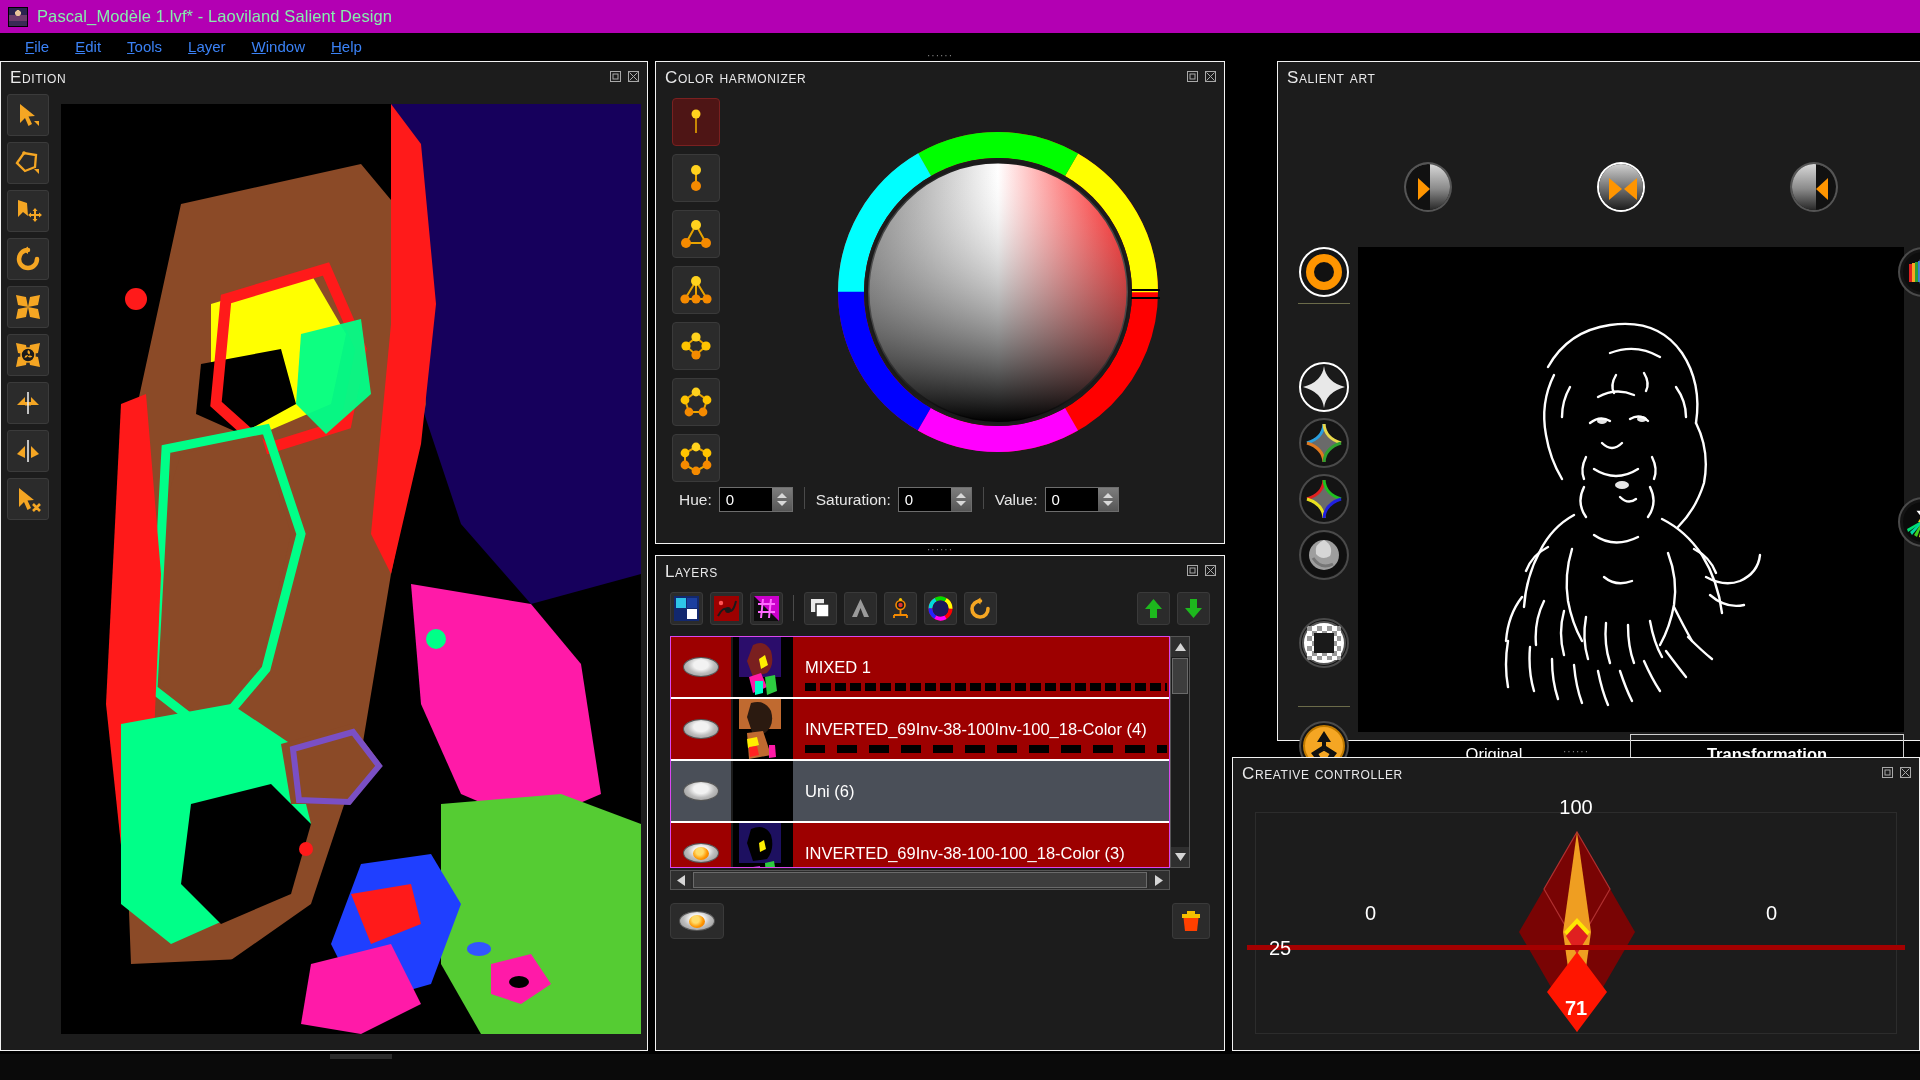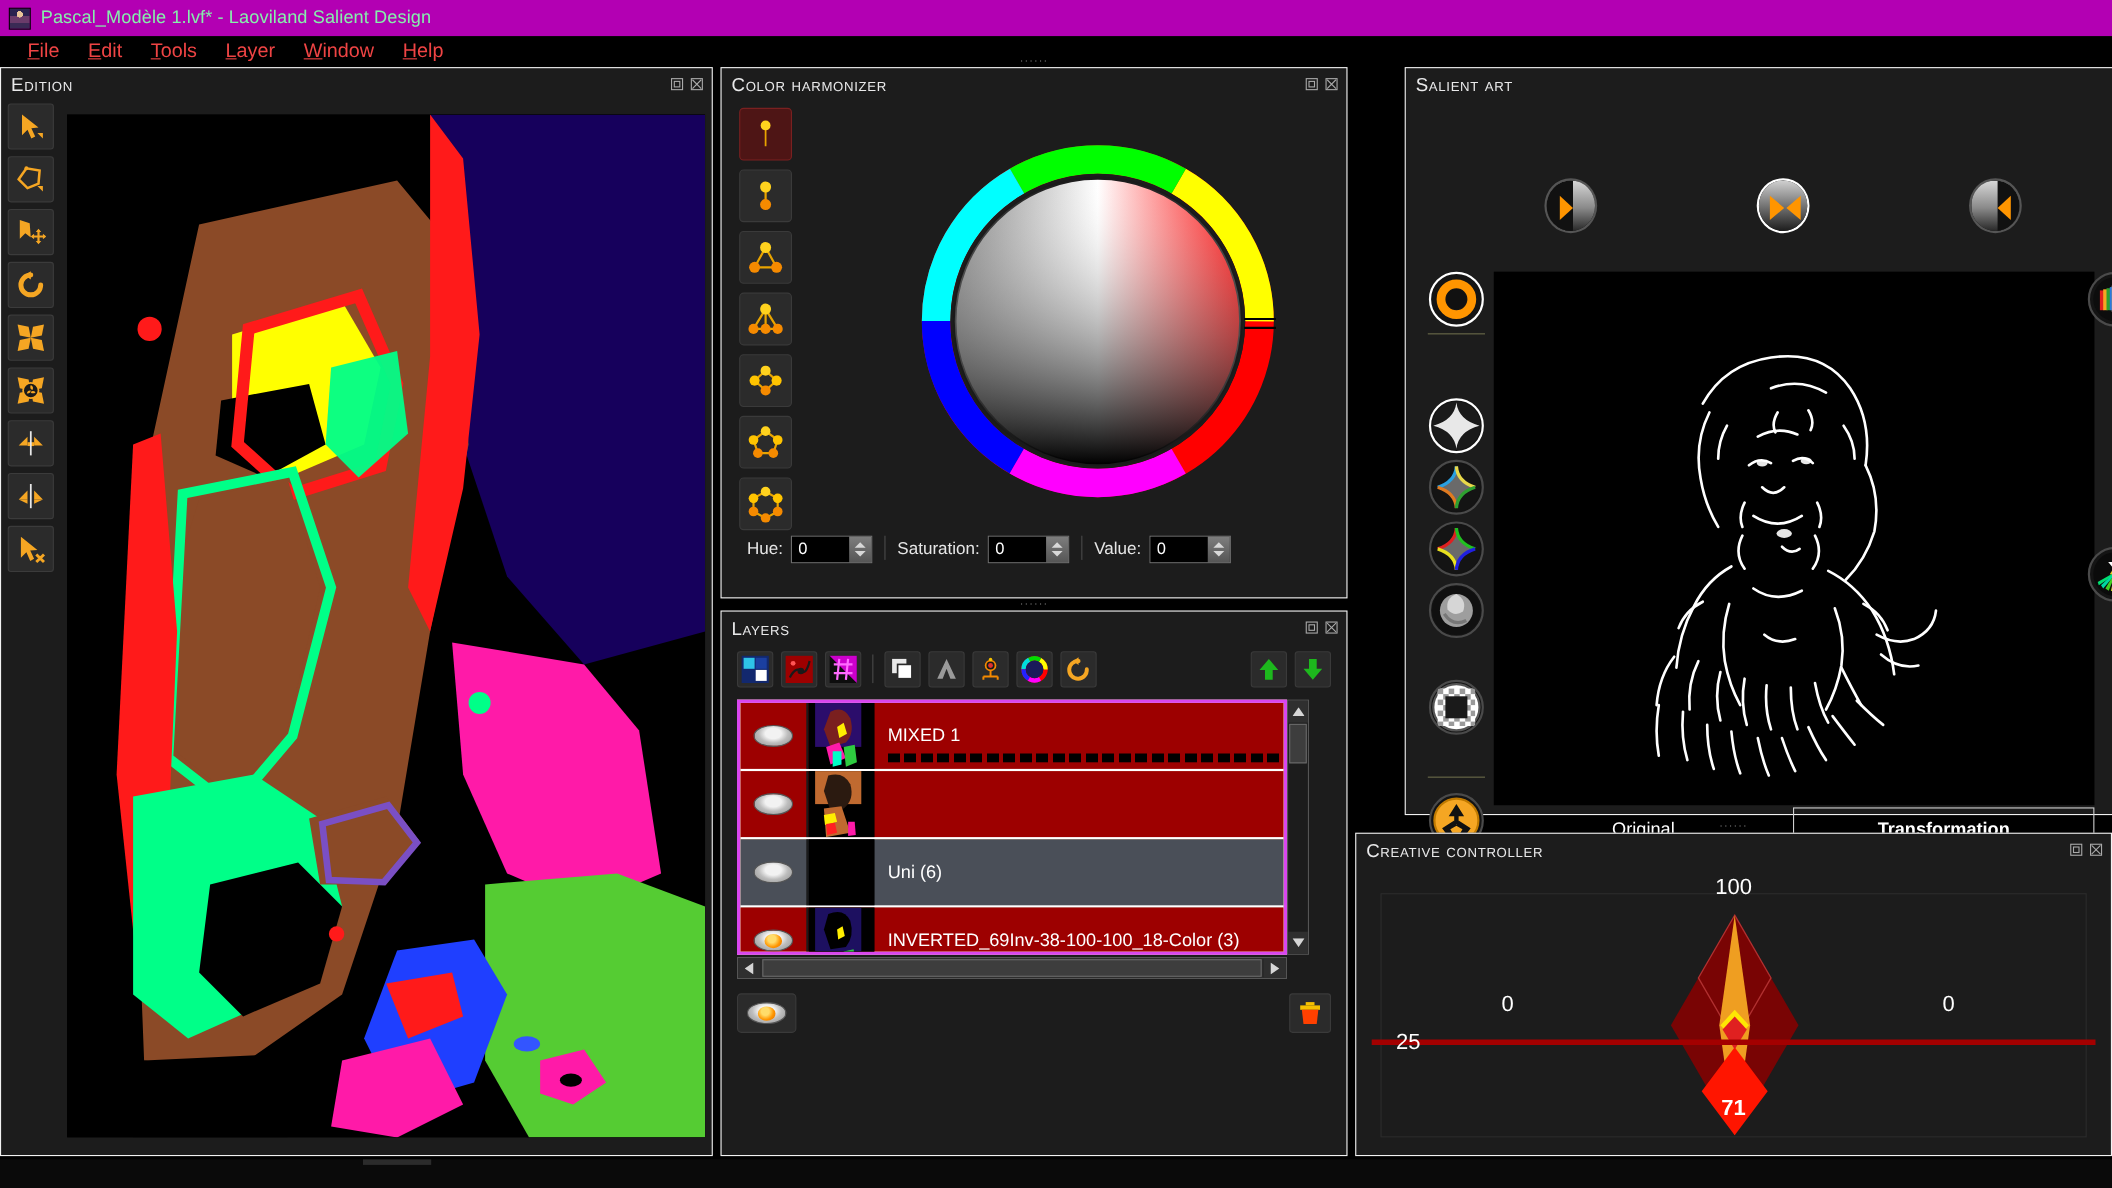--- a/index.html
+++ b/index.html
@@ -21,21 +21,21 @@
       linear-gradient(#2a2250 0 38%, #6a3b6a 38% 72%, #3a2a55 72% 100%);
     border:1px solid #000;
   }
   #title-text { color:#86efac; font-size:16.5px; letter-spacing:.1px; }
   
   #menubar {
     height:27px; background:#000; display:flex; align-items:center;
     padding-left:12px; gap:0px;
   }
   .menu-item {
-    color:#ef4444; font-size:18px; padding:2px 13px; cursor:default;
+    color:#3b82f6; font-size:15px; padding:2px 13px; cursor:default;
   }
   .menu-item u { text-decoration:underline; }
   
   .panel { position:absolute; background:#1c1c1c; border:1px solid #f2f2f2; }
   .panel-title {
     position:absolute; left:9px; top:6px; color:#e9e9ea;
     font-size:17px; font-variant:small-caps; letter-spacing:.6px;
     white-space:nowrap;
   }
   .panel-btns { position:absolute; right:7px; top:8px; display:flex; gap:5px; }
@@ -102,21 +102,21 @@
   }
   .ltool {
     width:33px; height:33px; border-radius:3px; background:#2b2b2b;
     border:1px solid #3a3a3a; display:flex; align-items:center;
     justify-content:center; cursor:pointer;
   }
   .ltool-sep { width:1px; height:26px; background:#4a4a4a; margin:0 3px; }
   .spacer { flex:1; }
   #layer-list {
     position:absolute; left:14px; top:80px; width:500px; height:232px;
-    background:#fef9c3; border:3px solid #d946ef; overflow:hidden;
+    background:#7f1d1d; border:1px solid #d946ef; overflow:hidden;
   }
   .layer-row {
     height:62px; background:#9d0000; display:flex; align-items:stretch;
     border-bottom:2px solid #fff; position:relative; cursor:pointer;
   }
   .layer-row.sel { background:#4a4f58; }
   .lr-eye {
     width:62px; display:flex; align-items:center; justify-content:center;
     border-right:2px solid #1b1b1b; flex:none;
   }
@@ -650,20 +650,24 @@
       <div class="lr-thumb">
         <svg width="60" height="60" viewBox="0 0 60 60">
             <rect width="60" height="60" fill="#000"></rect>
             <rect x="6" y="0" width="42" height="30" fill="#c06a30"></rect>
             <path d="M18 4 q14 -4 20 8 q4 14 -6 22 l-12 2 l-6 -18 Z" fill="#2b1a10"></path>
             <path d="M14 34 l16 -2 l8 24 l-22 4 Z" fill="#c06a30"></path>
             <path d="M14 40 l10 -2 l2 8 l-11 3 Z" fill="#ffee00"></path>
             <path d="M16 48 l8 -1 l2 9 l-9 2 Z" fill="#ff2222"></path>
             <path d="M36 46 l6 0 l1 12 l-7 1 Z" fill="#ff1aa8"></path>
           </svg>
+      </div>
+      <div class="lr-body">
+        <div class="lr-name">INVERTED_69Inv-38-100Inv-100_18-Color (4)</div>
+        <div class="lr-dash" style="background:repeating-linear-gradient(90deg,#000 0 20px,transparent 20px 32px);"></div>
       </div>
     </div>
 
     <div class="layer-row sel">
       <div class="lr-eye">
           <div class="eye"></div>
         </div>
       <div class="lr-thumb">
         <svg width="60" height="60" viewBox="0 0 60 60">
             <rect width="60" height="60" fill="#000"></rect>

